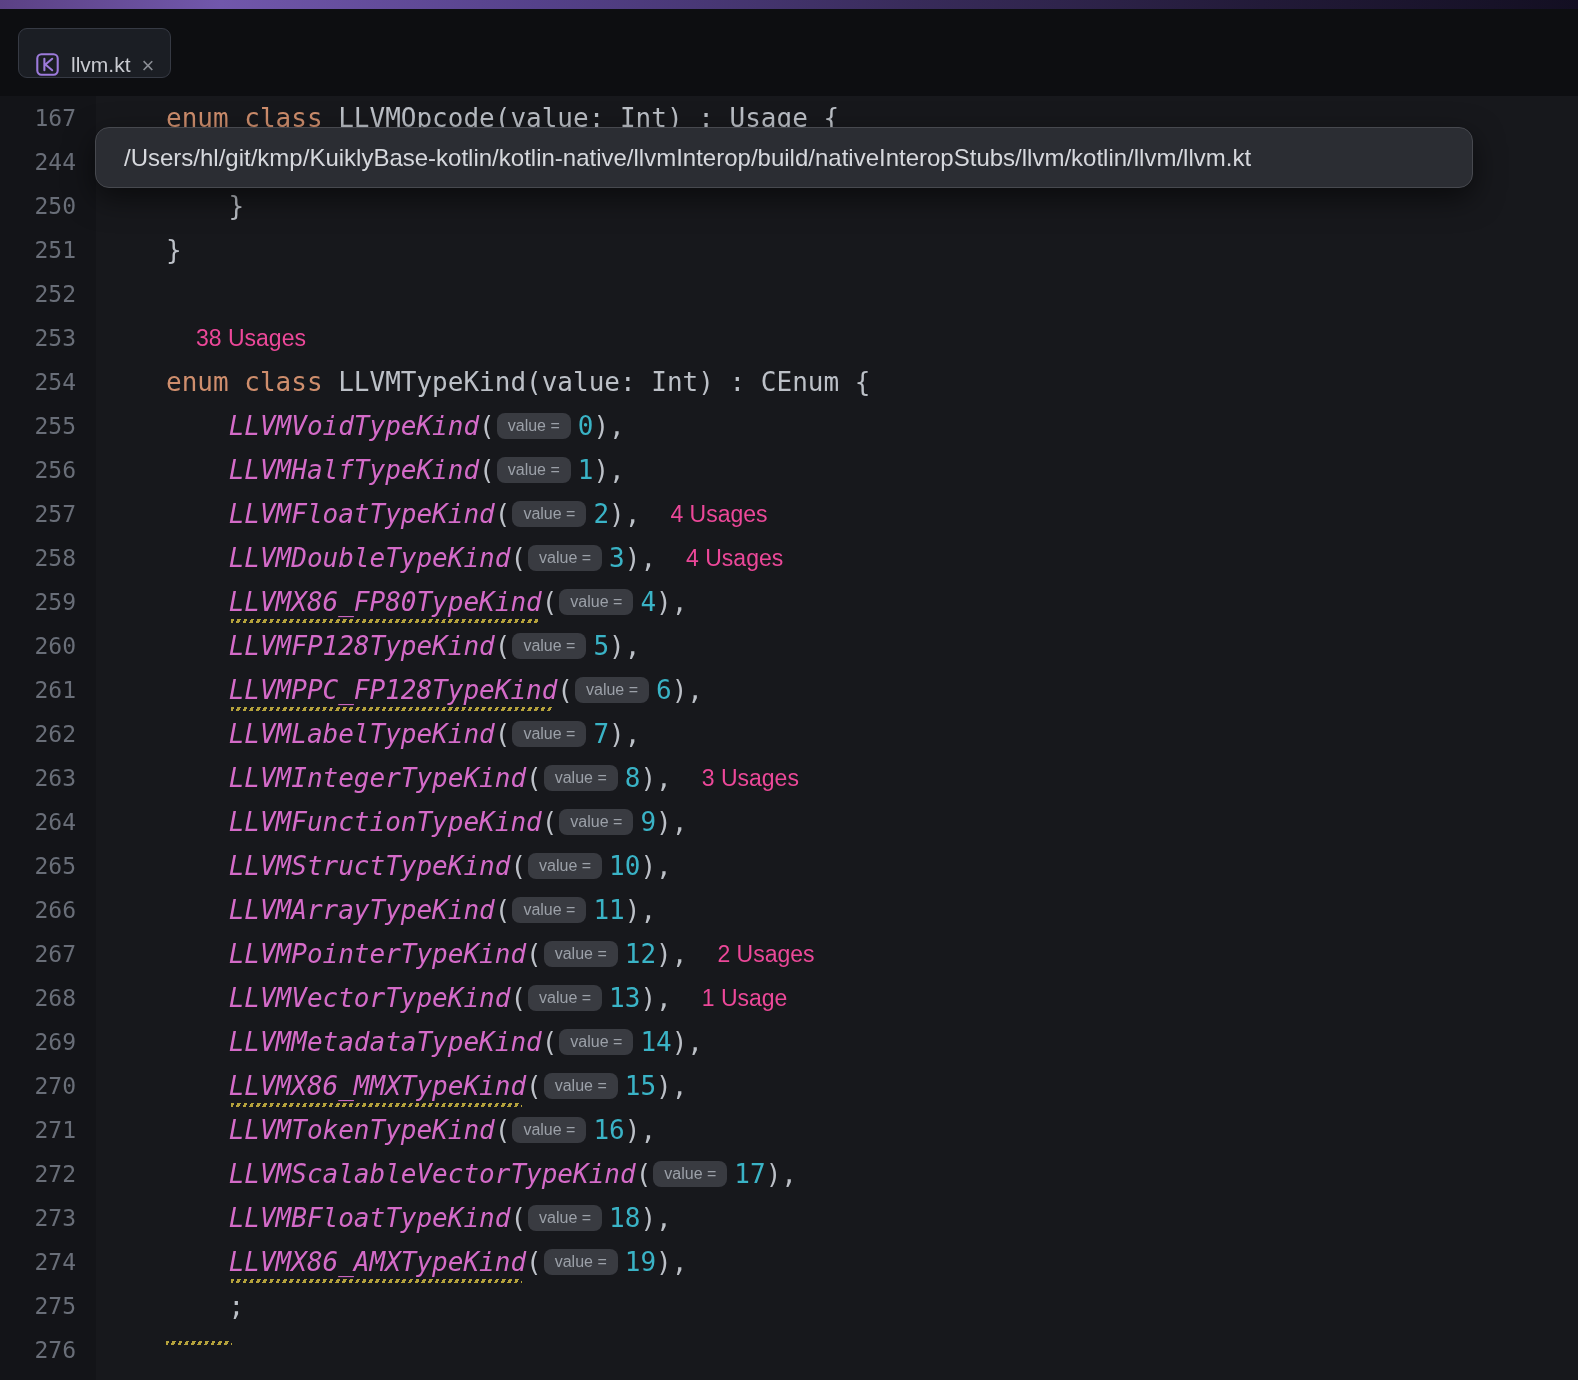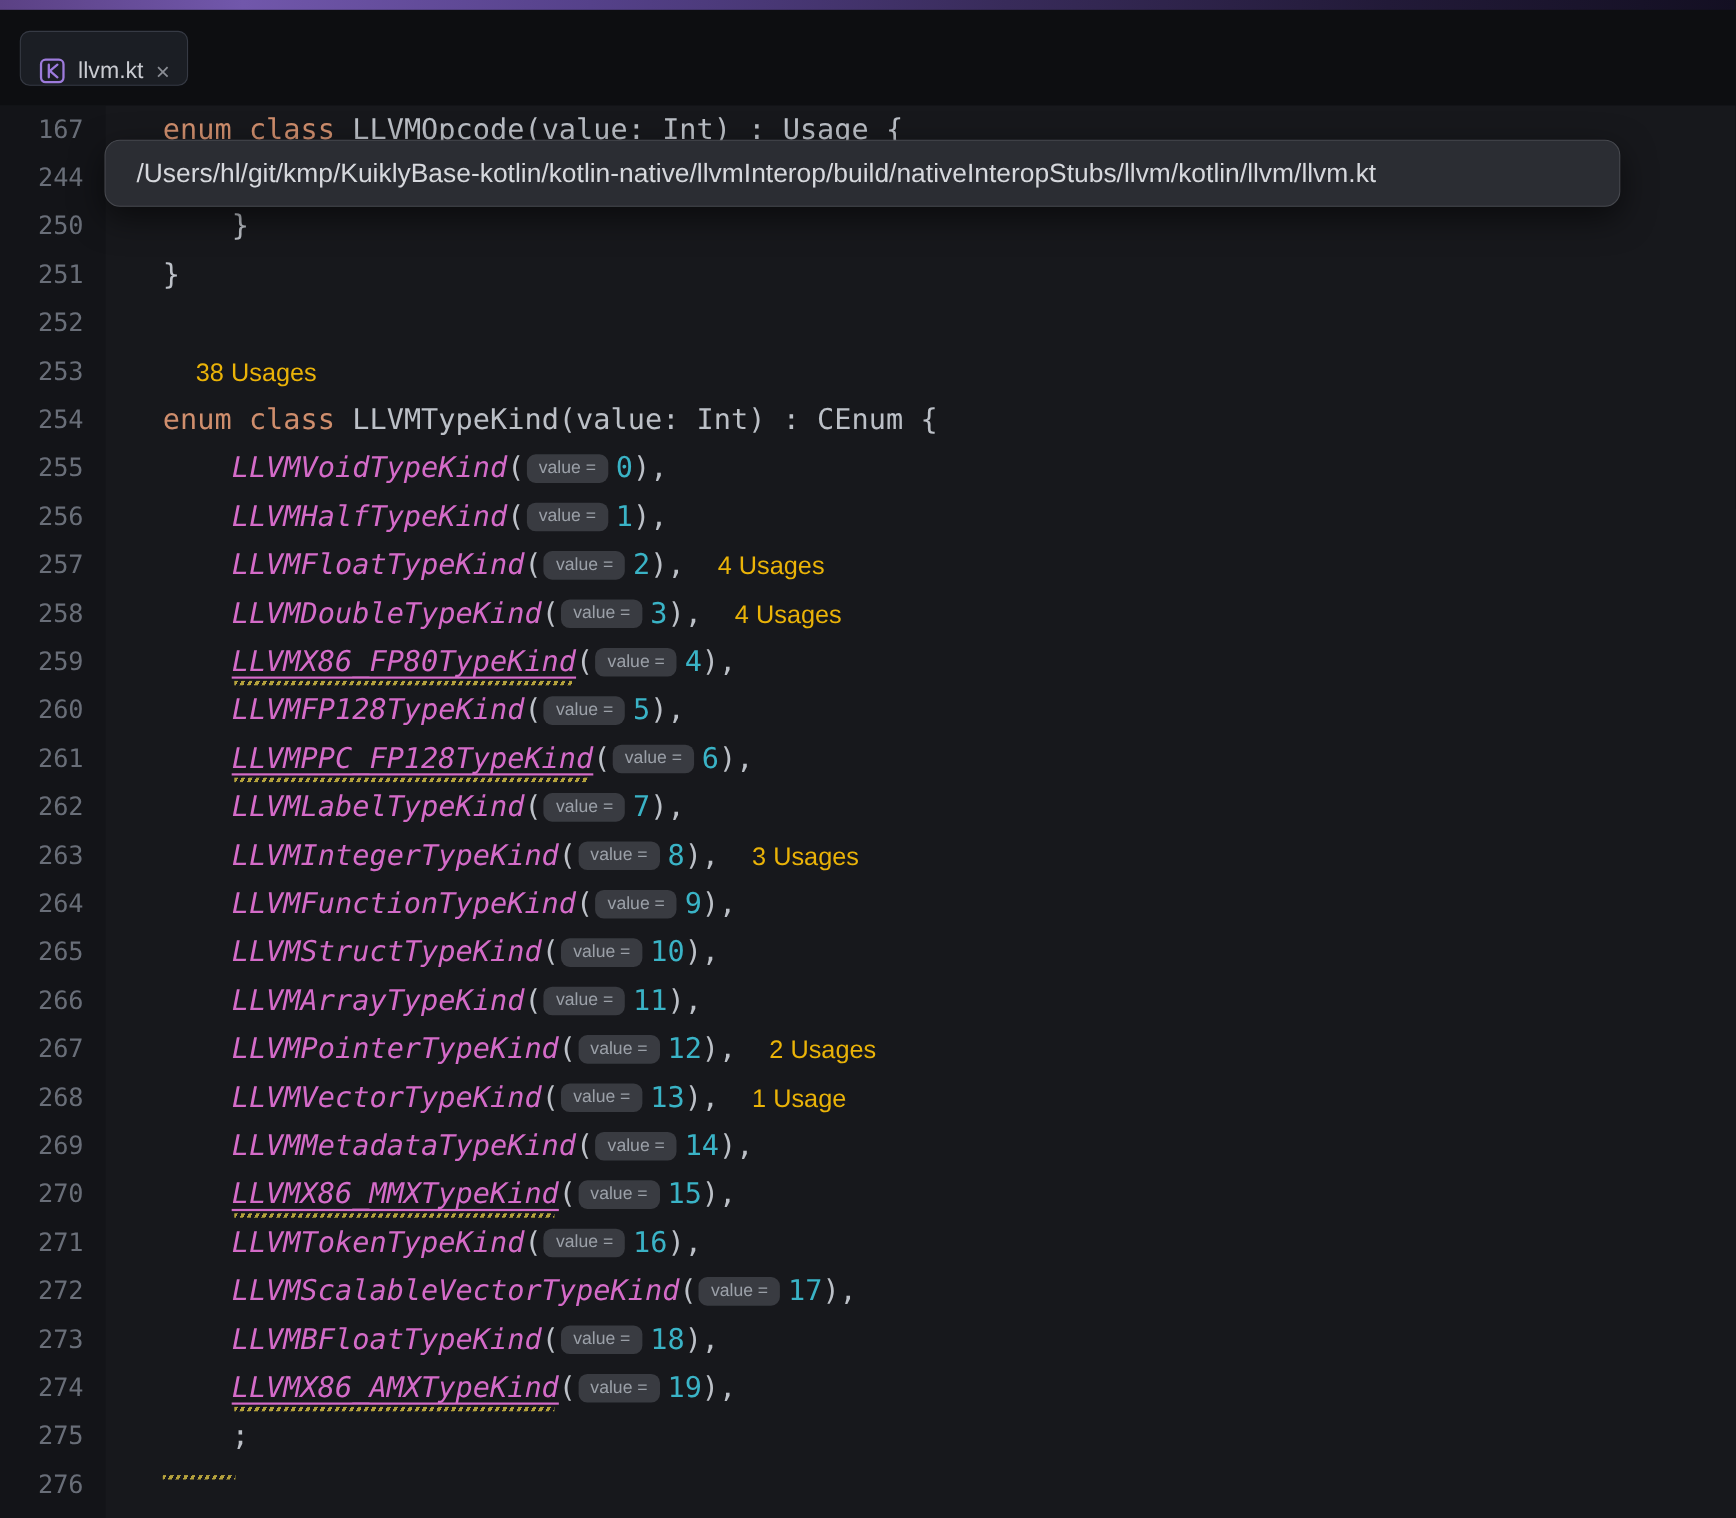--- a/index.html
+++ b/index.html
@@ -15,33 +15,33 @@
   .tab-label{font-family:"Liberation Sans",sans-serif;font-size:21px;color:#c9cbd1;}
   .tab-close{font-family:"Liberation Sans",sans-serif;font-size:22px;color:#8a8d94;line-height:1;}
   .kicon{width:25px;height:25px;display:block;}
   
   .editor{position:absolute;left:0;top:96px;width:100%;height:1284px;background:#17181c;}
   .gutter-bg{position:absolute;left:0;top:0;width:96px;height:100%;background:#131418;}
   .lines{position:absolute;left:0;top:0;width:100%;}
   .row{display:flex;height:44px;line-height:44px;white-space:pre;}
   .ln{width:96px;box-sizing:border-box;padding-right:20px;text-align:right;flex:none;
       color:#696e78;font-size:23px;}
-  .code{margin-left:52px;font-size:26px;color:#bcc0c7;display:flex;align-items:center;white-space:pre;justify-content:space-between;}
+  .code{margin-left:70px;font-size:26px;color:#bcc0c7;display:flex;align-items:center;white-space:pre;justify-content:space-between;}
   .tok-plain{color:#bcc0c7;}
   .tok-kw{color:#cf8e6d;}
   .tok-ann{color:#b6b35b;}
   .tok-num{color:#3ab3c6;}
   .tok-enum{color:#d46bc8;font-style:italic;}
   .tok-enumW{color:#d46bc8;font-style:italic;position:relative;
-    text-decoration:underline;text-decoration-color:#d46bc8;text-underline-offset:5px;}
+    text-decoration-color:#d46bc8;text-underline-offset:5px;}
   .tok-enumW::after{content:"";position:absolute;left:2px;right:4px;bottom:1px;height:4px;
     background:repeating-linear-gradient(115deg,#b5a23c 0 3px,transparent 3px 6px);}
   .tok-inlay{font-family:"Liberation Sans",sans-serif;font-size:16px;color:#9ba0a8;
     background:#393b41;border-radius:8px;padding:3px 11px;margin:0 7px 0 2px;line-height:1.3;}
-  .tok-usages{font-family:"Liberation Sans",sans-serif;font-size:23px;color:#eab308;margin-left:30px;}
+  .tok-usages{font-family:"Liberation Sans",sans-serif;font-size:23px;color:#ec4899;margin-left:30px;}
   .tok-sq{display:inline-block;position:relative;width:66px;height:30px;}
   .tok-sq::after{content:"";position:absolute;left:0;right:0;top:6px;height:4px;
     background:repeating-linear-gradient(115deg,#b5a23c 0 3px,transparent 3px 6px);}
   
   .tooltip{position:absolute;left:95px;top:127px;width:1378px;height:61px;box-sizing:border-box;
     background:#2b2d33;border:1px solid #47494f;border-radius:14px;
     box-shadow:0 10px 30px rgba(0,0,0,.55);display:flex;align-items:center;padding-left:28px;
     font-family:"Liberation Sans",sans-serif;font-size:24px;color:#d6d8dd;z-index:5;white-space:nowrap;}
 </style>
 </head>

